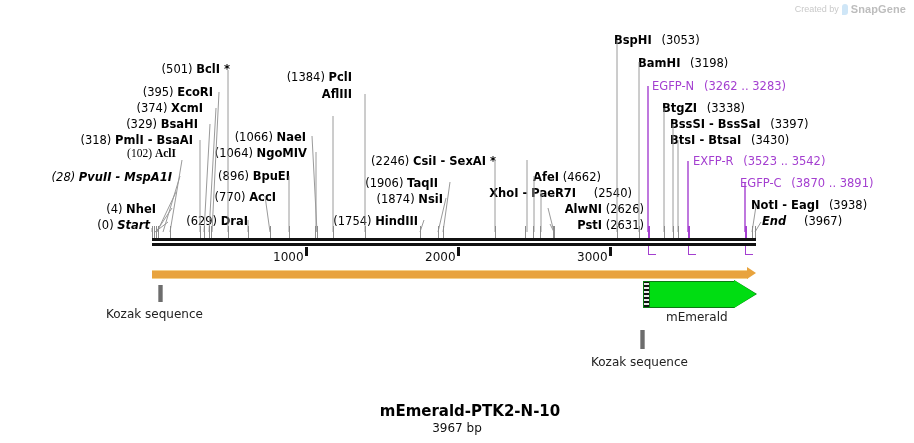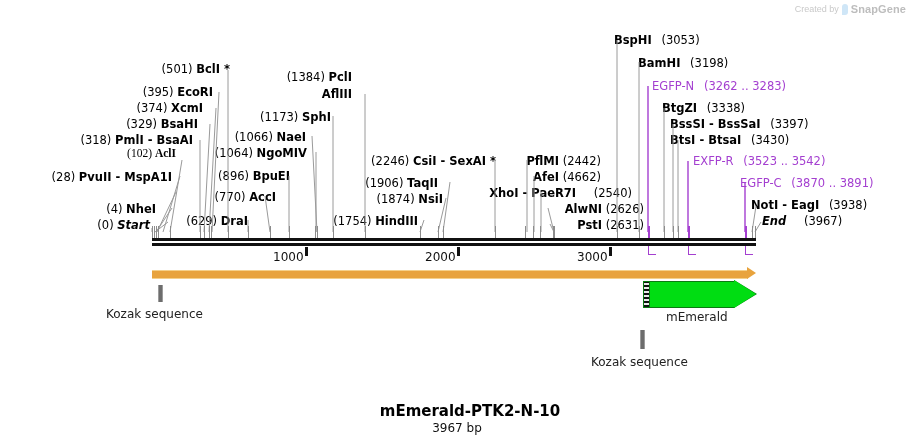--- a/index.html
+++ b/index.html
@@ -86,44 +86,40 @@
     <span class="nm">BsaHI</span>
   </div>
   <div class="lbl ra" style="left:0;top:134px;width:193px;">
     <span class="pos">(318)</span>
     <span class="nm">PmlI - BsaAI</span>
   </div>
   <div class="lbl ra" style="left:0;top:147px;width:176px;font-family:Liberation Serif, serif;">
     <span class="pos">(102)</span>
     <span class="nm">AclI</span>
   </div>
-  <div class="lbl ra" style="left:0;top:171px;width:172px;">
+  <div class="lbl ra" style="left:0;top:171px;width:172px;font-style:italic;">
     <span class="pos">(28)</span>
     <span class="nm">PvuII - MspA1I</span>
   </div>
   <div class="lbl ra" style="left:0;top:203px;width:156px;">
     <span class="pos">(4)</span>
     <span class="nm">NheI</span>
   </div>
   <div class="lbl ra" style="left:0;top:219px;width:150px;">
     <span class="pos">(0)</span>
     <span class="it">Start</span>
   </div>
 
   <div class="lbl ra" style="left:180px;top:71px;width:172px;">
     <span class="pos">(1384)</span>
     <span class="nm">PclI</span>
   </div>
   <div class="lbl ra" style="left:180px;top:88px;width:172px;">
     <span class="nm">AflIII</span>
   </div>
-  <div class="lbl ra" style="left:180px;top:111px;width:151px;">
-    <span class="pos">(1173)</span>
-    <span class="nm">SphI</span>
-  </div>
   <div class="lbl ra" style="left:180px;top:131px;width:126px;">
     <span class="pos">(1066)</span>
     <span class="nm">NaeI</span>
   </div>
   <div class="lbl ra" style="left:180px;top:147px;width:127px;">
     <span class="pos">(1064)</span>
     <span class="nm">NgoMIV</span>
   </div>
   <div class="lbl ra" style="left:180px;top:170px;width:110px;">
     <span class="pos">(896)</span>
@@ -148,24 +144,20 @@
   </div>
   <div class="lbl ra" style="left:280px;top:193px;width:163px;">
     <span class="pos">(1874)</span>
     <span class="nm">NsiI</span>
   </div>
   <div class="lbl ra" style="left:280px;top:215px;width:138px;">
     <span class="pos">(1754)</span>
     <span class="nm">HindIII</span>
   </div>
 
-  <div class="lbl ra" style="left:460px;top:155px;width:141px;">
-    <span class="nm">PflMI</span>
-    <span class="pos">(2442)</span>
-  </div>
   <div class="lbl ra" style="left:460px;top:171px;width:141px;">
     <span class="nm">AfeI</span>
     <span class="pos">(4662)</span>
   </div>
   <div class="lbl ra" style="left:460px;top:187px;width:172px;">
     <span class="nm">XhoI - PaeR7I</span>
     <span class="pos" style="margin-left:14px">(2540)</span>
   </div>
   <div class="lbl ra" style="left:460px;top:203px;width:184px;">
     <span class="nm">AlwNI</span>

